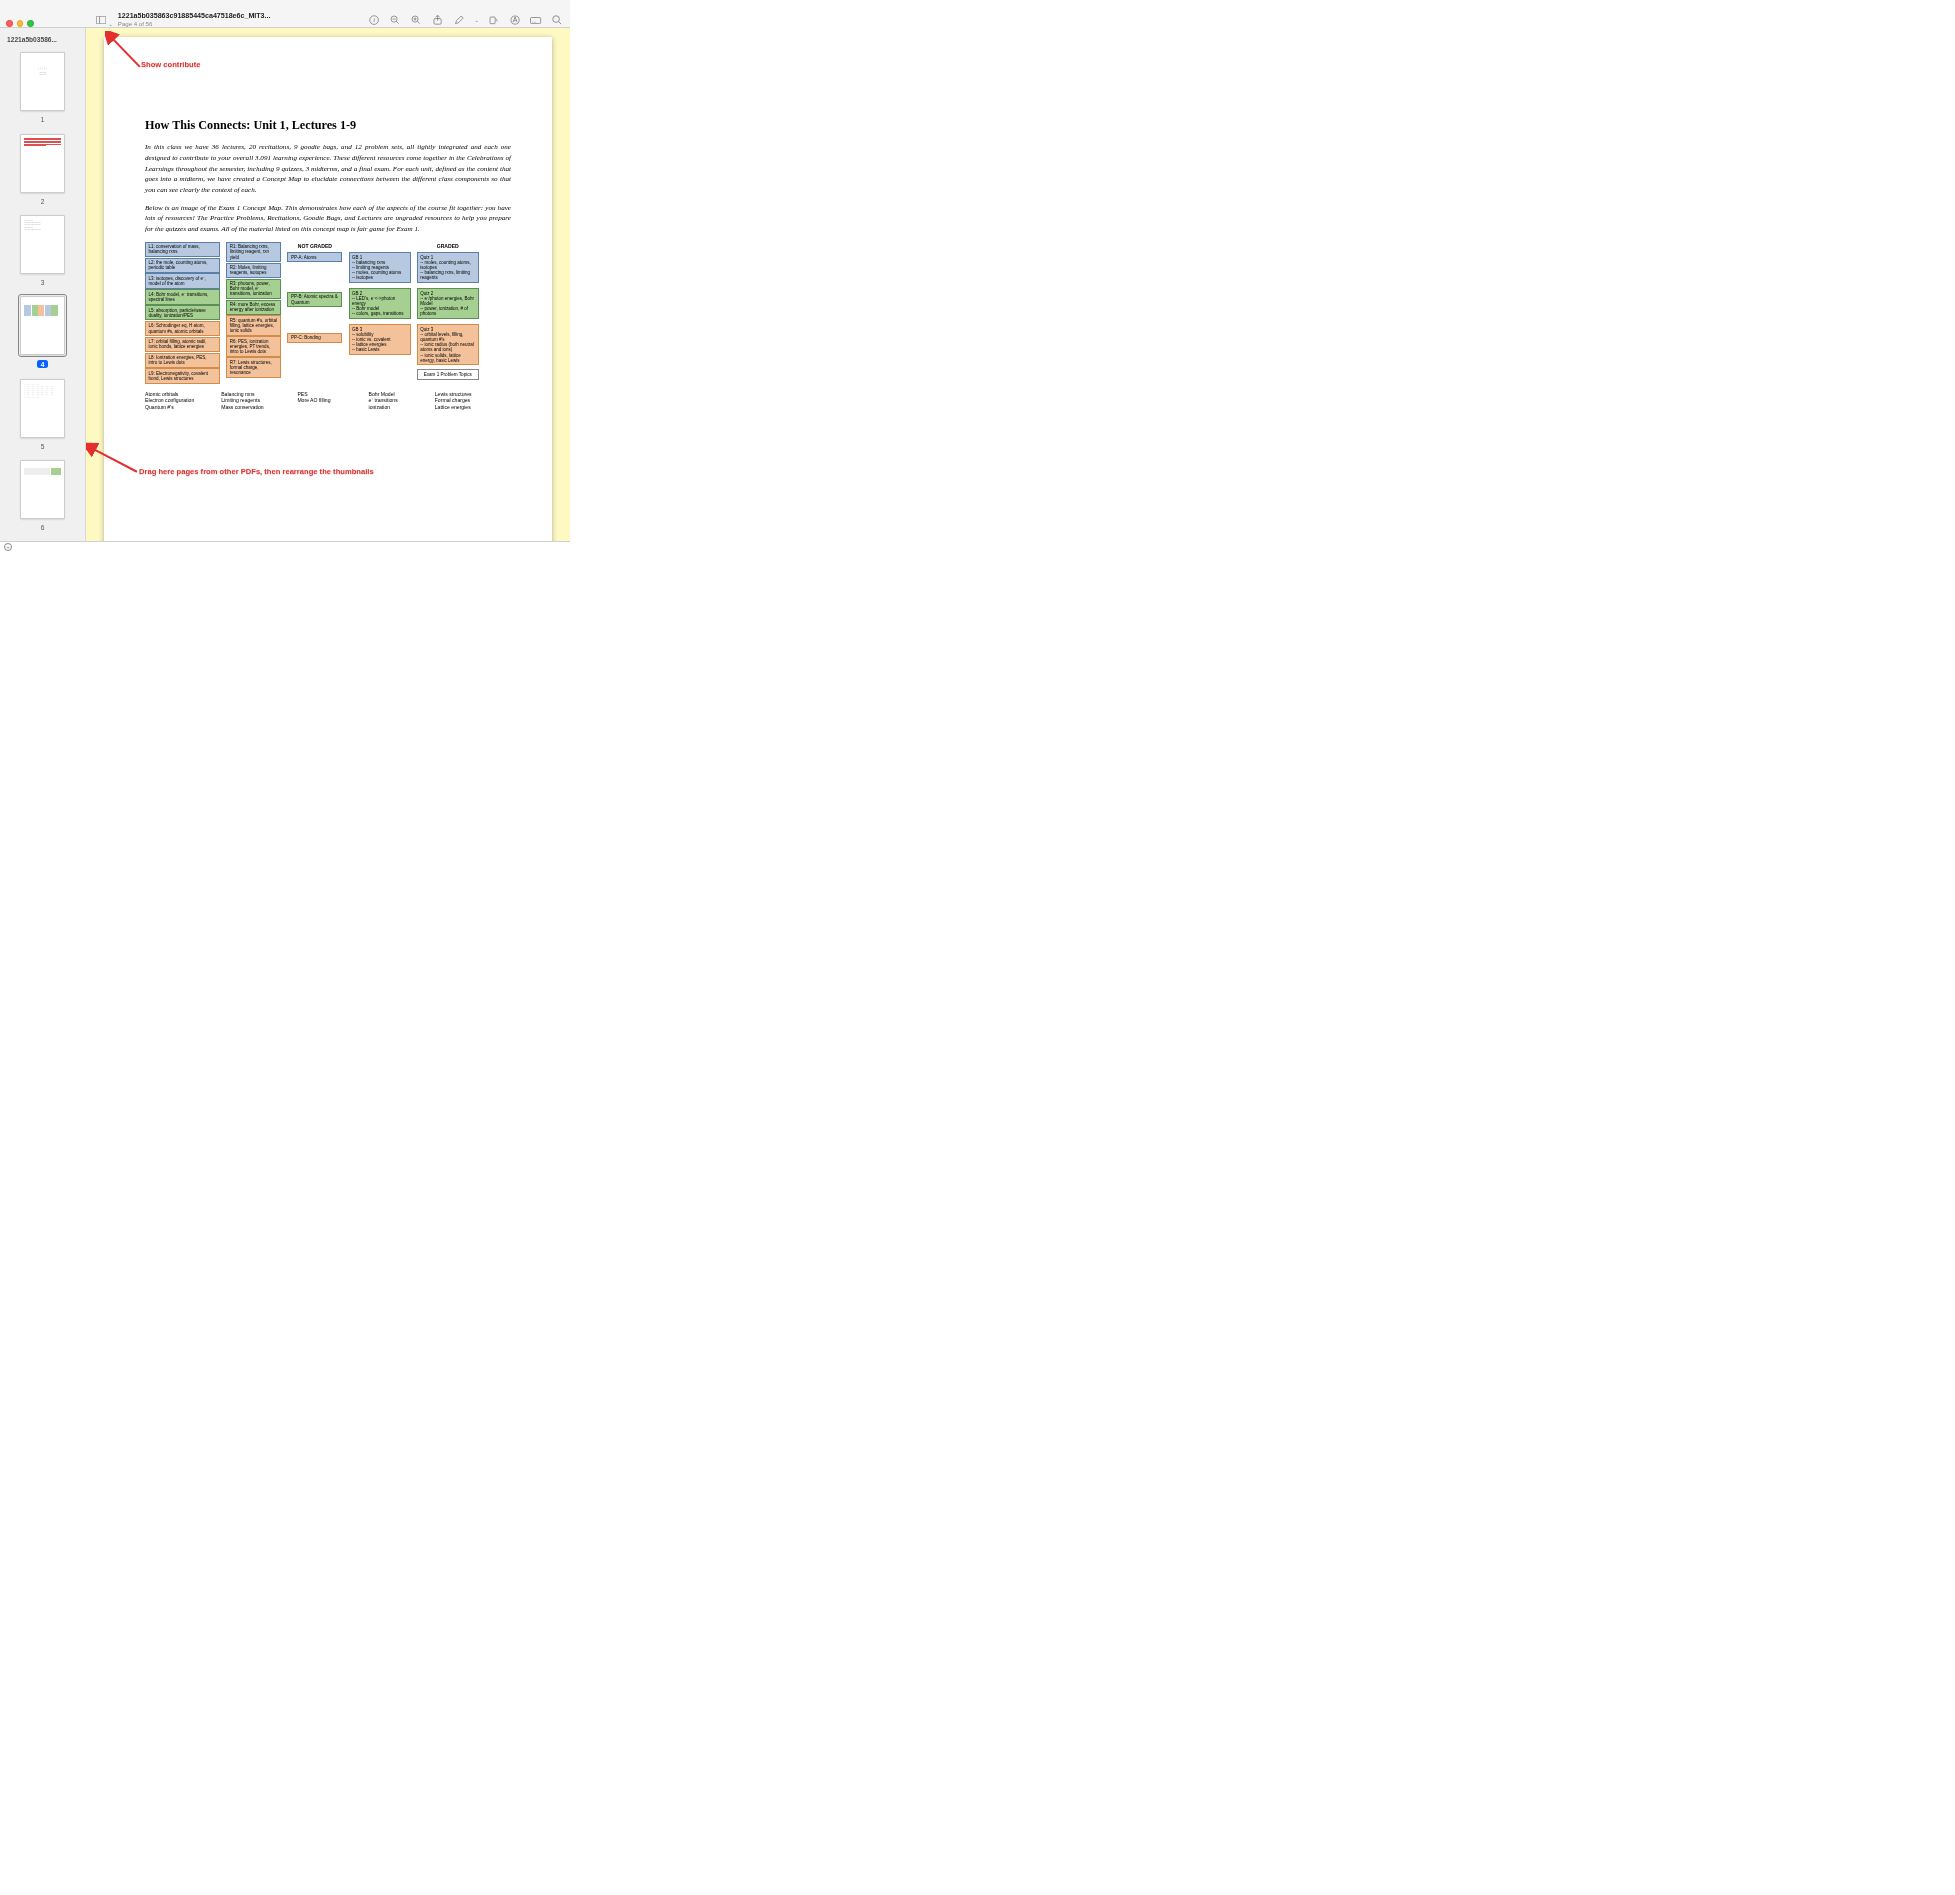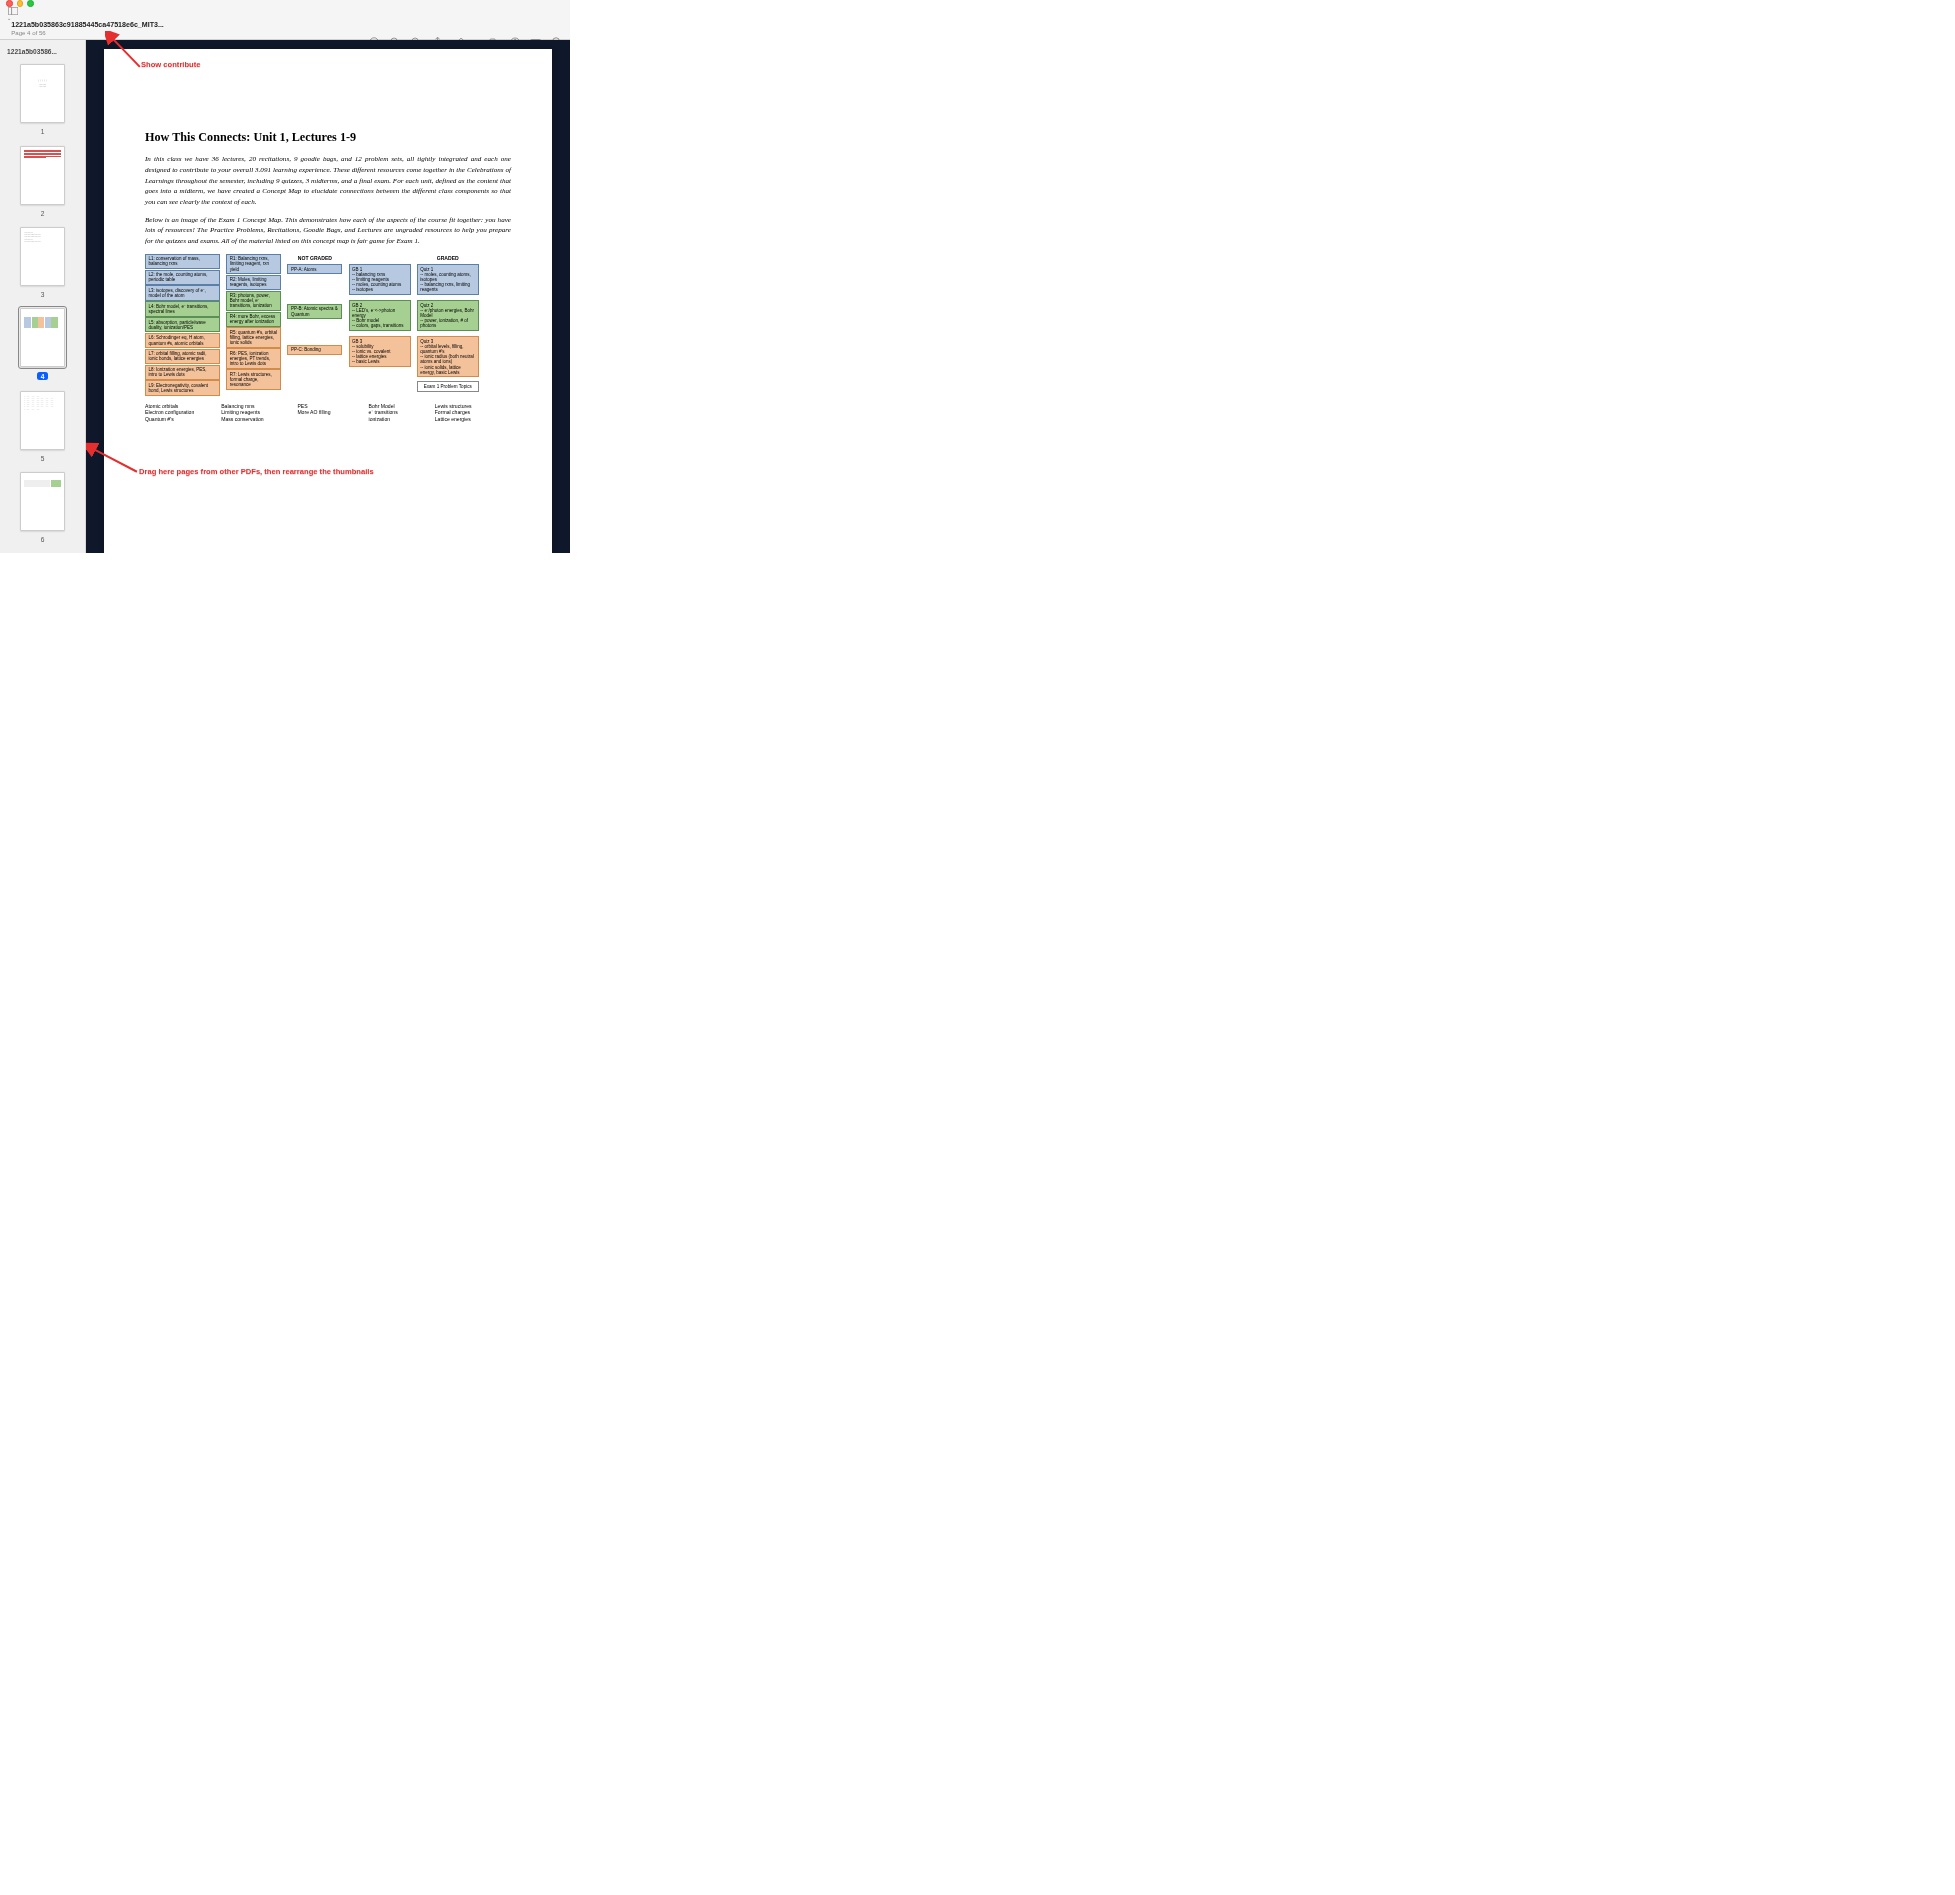--- a/index.html
+++ b/index.html
@@ -1,36 +1,36 @@
 <!DOCTYPE html>
 <html style="font-size:8.1px"><head>
 <meta charset="utf-8">
 <style>
 * { box-sizing: border-box; margin: 0; padding: 0; }
 body { font-family: -apple-system, BlinkMacSystemFont, "Helvetica Neue", sans-serif; background: #fff; width: 570px; height: 553px; overflow: hidden; position: relative; }
-.titlebar { height: 40px; background: #f5f5f5; border-bottom: 0.5px solid #d0d0d0; display: flex; align-items: flex-start; padding: 0 6.1px; position: relative; flex-direction: column; }
+.titlebar { height: 28px; background: #f5f5f5; border-bottom: 0.5px solid #d0d0d0; display: flex; align-items: flex-end; padding: 0 6.1px; position: relative; }
 .traffic { display: flex; gap: 4.1px; margin-right: 9.2px; }
 .traffic span { width: 6.6px; height: 6.6px; border-radius: 50%; display: block; }
 .t-r { background: #ff5f57; border: 0.3px solid #e24138; }
 .t-y { background: #ffbd2e; border: 0.3px solid #e1a226; }
 .t-g { background: #28c940; border: 0.3px solid #26aa38; }
 .tb-icon { width: 13.2px; height: 13.2px; display: flex; align-items: center; justify-content: center; color: #666; border-radius: 2.5px; cursor: pointer; }
 .title-block { margin-left: 5.1px; }
 .title-main { font-size: 7.1px; font-weight: 600; color: #222; }
 .title-sub { font-size: 6.1px; color: #888; }
 .tb-right { display: flex; gap: 8.1px; align-items: center; margin-left: auto; }
 .main { display: flex; height: calc(100% - 40px); }
 .sidebar { width: 86px; background: #f0f0f0; border-right: 0.5px solid #d8d8d8; padding: 4.1px 0 0; overflow-y: auto; }
 .sb-title { font-size: 6.6px; color: #4a4a4a; font-weight: 600; padding: 4.1px 7.1px; }
 .thumb-wrap { display: flex; flex-direction: column; align-items: center; padding: 5.1px 0; }
 .thumb { width: 45px; height: 59px; background: #fff; border: 0.5px solid #ccc; border-radius: 1px; box-shadow: 0 0.5px 1.5px rgba(0,0,0,0.1); position: relative; overflow: hidden; font-size: 1.5px; padding: 3.1px; }
 .thumb.sel { outline: 1.5px solid #888; outline-offset: 1px; }
 .thumb-num { margin-top: 5.1px; font-size: 6.6px; color: #555; }
 .thumb-num.sel { background: #0a60ff; color: #fff; padding: 0.5px 3.6px; border-radius: 2.5px; font-weight: 600; }
-.view { flex: 1; background: #0f172a; position: relative; overflow: auto; display: flex; justify-content: center; padding: 9.2px 6.1px; }
+.view { flex: 1; background: #fef9c3; position: relative; overflow: auto; display: flex; justify-content: center; padding: 9.2px 6.1px; }
 .page { width: 448px; min-height: 519px; background: #fff; box-shadow: 0 1px 5.1px rgba(0,0,0,0.3); padding: 81px 41px 20.4px; font-family: "Times New Roman", serif; position: relative; }
 .page h1 { font-family: "Times New Roman", serif; font-size: 12.2px; font-weight: 700; margin-bottom: 9.2px; }
 .page p { font-size: 7.1px; line-height: 1.5; text-align: justify; margin-bottom: 7.1px; font-style: italic; }
 .pagenum { position: absolute; bottom: 9.2px; left: 0; right: 0; text-align: center; font-size: 7.1px; }
 .map { display: flex; gap: 3.1px; font-size: 4.5px; font-family: Arial, sans-serif; margin-top: 5.1px; }
 .col { display: flex; flex-direction: column; gap: 0.5px; }
 .col.c1 { width: 75px; }
 .col.c2 { width: 55px; margin-left: 3.1px; }
 .col.c3 { width: 55px; margin-left: 3.1px; }
 .col.c4 { width: 62px; margin-left: 3.1px; }

